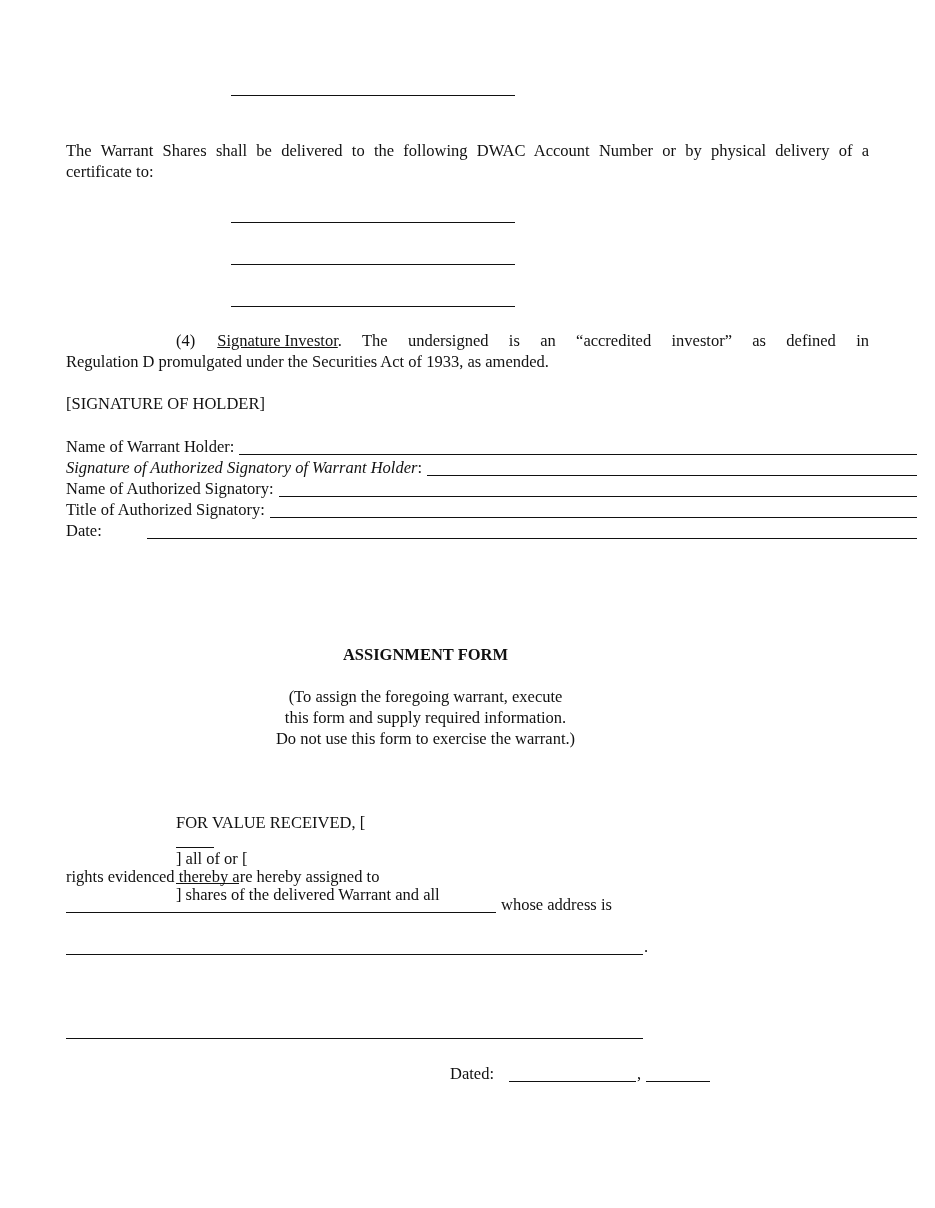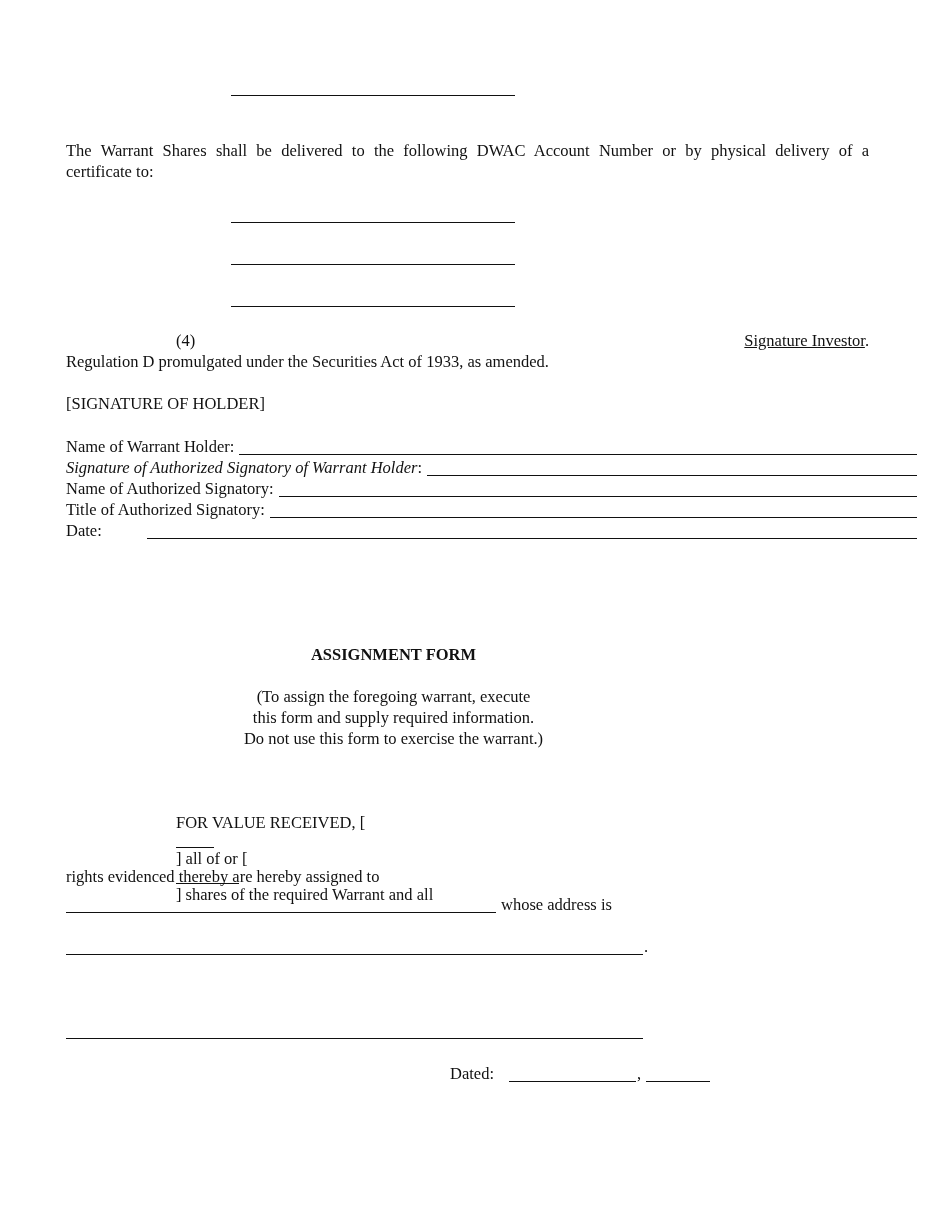--- a/index.html
+++ b/index.html
@@ -6,21 +6,21 @@
     body {
       width: 935px; height: 1208px; position: relative; overflow: hidden;
       font-family: "Liberation Serif", "DejaVu Serif", serif;
       font-size: 16.5px; color: #111111;
     }
     .abs { position: absolute; }
     .line { position: absolute; height: 0; border-top: 1.3px solid #111; }
     .txt { position: absolute; white-space: nowrap; line-height: 21px; }
     .just { position: absolute; left: 66px; width: 803px; text-align: justify; text-align-last: justify; line-height: 21px; white-space: nowrap; }
     .u { text-decoration: underline; }
-    .center { position: absolute; left: 0; width: 787px; text-align: center; line-height: 21px; }
+    .center { position: absolute; left: 0; width: 787px; text-align: center; line-height: 21px; padding-left: 32px; }
     .bold { font-weight: bold; }
     .ital { font-style: italic; }
     .fieldrow { position: absolute; left: 66px; right: 18px; display: flex; align-items: center; line-height: 21px; height: 21px; }
     .fieldrow .fill { flex: 1; border-bottom: 1.3px solid #111; height: 16px; margin-left: 5px; }
     .bracket-blank { display: inline-block; border-bottom: 1.3px solid #111; height: 14px; vertical-align: baseline; }
   </style>
 </head>
 <body>
 
 <div class="line" style="left:231px; top:95px; width:284px;"></div>
@@ -28,20 +28,21 @@
 <div class="just" style="top:140px;">The Warrant Shares shall be delivered to the following DWAC Account Number or by physical delivery of a</div>
 <div class="txt" style="left:66px; top:161px;">certificate to:</div>
 
 <div class="line" style="left:231px; top:222px; width:284px;"></div>
 <div class="line" style="left:231px; top:264px; width:284px;"></div>
 <div class="line" style="left:231px; top:306px; width:284px;"></div>
 
 <div class="abs" style="left:176px; top:330px; width:693px; line-height:21px; display:flex; justify-content:space-between; white-space:nowrap;">
   <span>(4)</span>
   <span style="margin-left:22px;"><span class="u">Signature Investor</span><span>.</span></span>
+  <span style="flex:1; text-align:justify; text-align-last:justify; margin-left:20px;">The undersigned is an “accredited investor” as defined in</span>
 </div>
 <div class="txt" style="left:66px; top:351px;">Regulation D promulgated under the Securities Act of 1933, as amended.</div>
 
 <div class="txt" style="left:66px; top:393px;">[SIGNATURE OF HOLDER]</div>
 
 <div class="fieldrow" style="top:436px;">
   <span>Name of Warrant Holder:</span>
   <span class="fill"></span>
 </div>
 <div class="fieldrow" style="top:457px;">
@@ -65,21 +66,21 @@
 <div class="center bold" style="top:644px;">ASSIGNMENT FORM</div>
 <div class="center" style="top:686px;">(To assign the foregoing warrant, execute</div>
 <div class="center" style="top:707px;">this form and supply required information.</div>
 <div class="center" style="top:728px;">Do not use this form to exercise the warrant.)</div>
 
 <div class="abs" style="left:176px; top:812px; width:693px; line-height:21px; white-space:nowrap; display:flex; align-items:flex-start;flex-direction:column;">
   <span>FOR VALUE RECEIVED, [</span>
   <span class="bracket-blank" style="width:38px;"></span>
   <span style="margin-left:0;">] all of or [</span>
   <span class="bracket-blank" style="width:63px;"></span>
-  <span>] shares of the required Warrant and all</span>
+  <span>] shares of the delivered Warrant and all</span>
 </div>
 <div class="txt" style="left:66px; top:866px;text-align:center;">rights evidenced thereby are hereby assigned to</div>
 
 <div class="line" style="left:66px; top:912px; width:430px;"></div>
 <div class="txt" style="left:501px; top:894px;">whose address is</div>
 
 <div class="line" style="left:66px; top:954px; width:577px;"></div>
 <div class="txt" style="left:644px; top:936px;">.</div>
 
 <div class="line" style="left:66px; top:1038px; width:577px;"></div>

